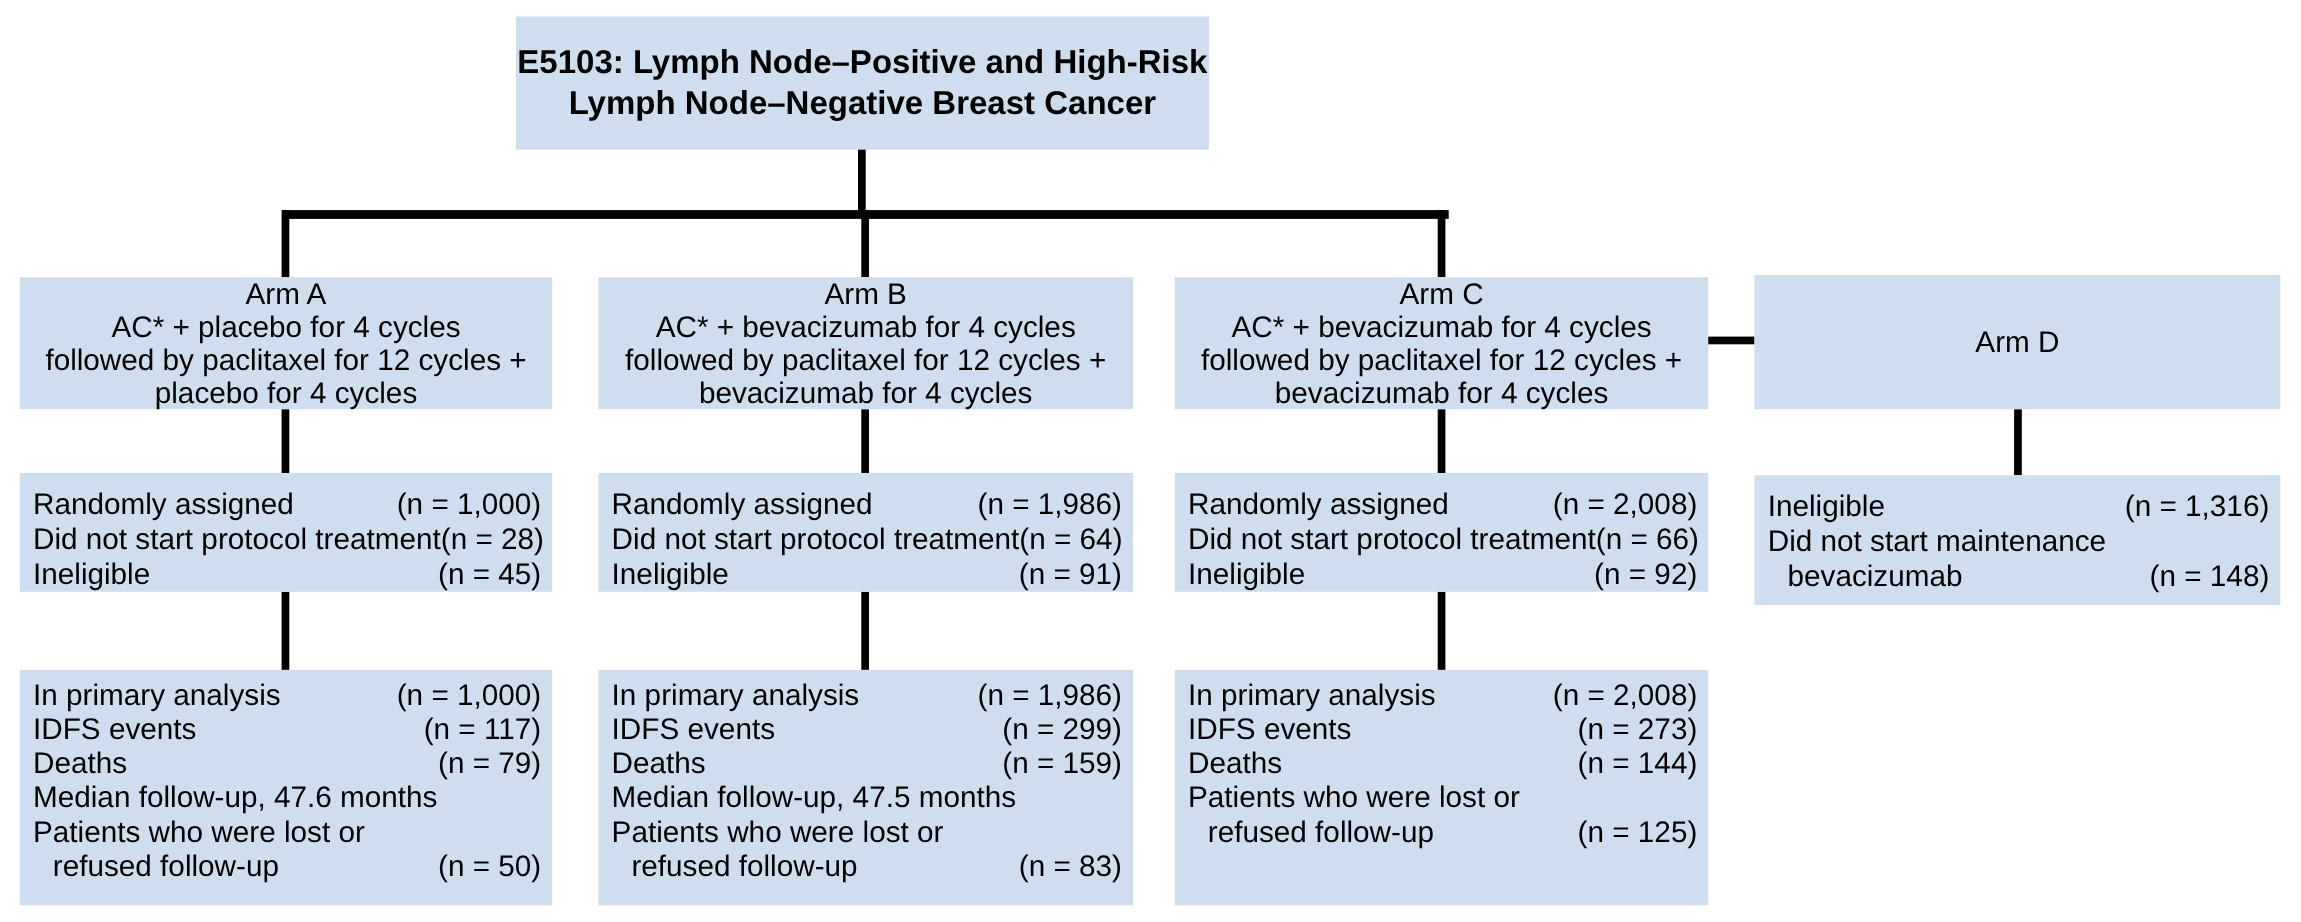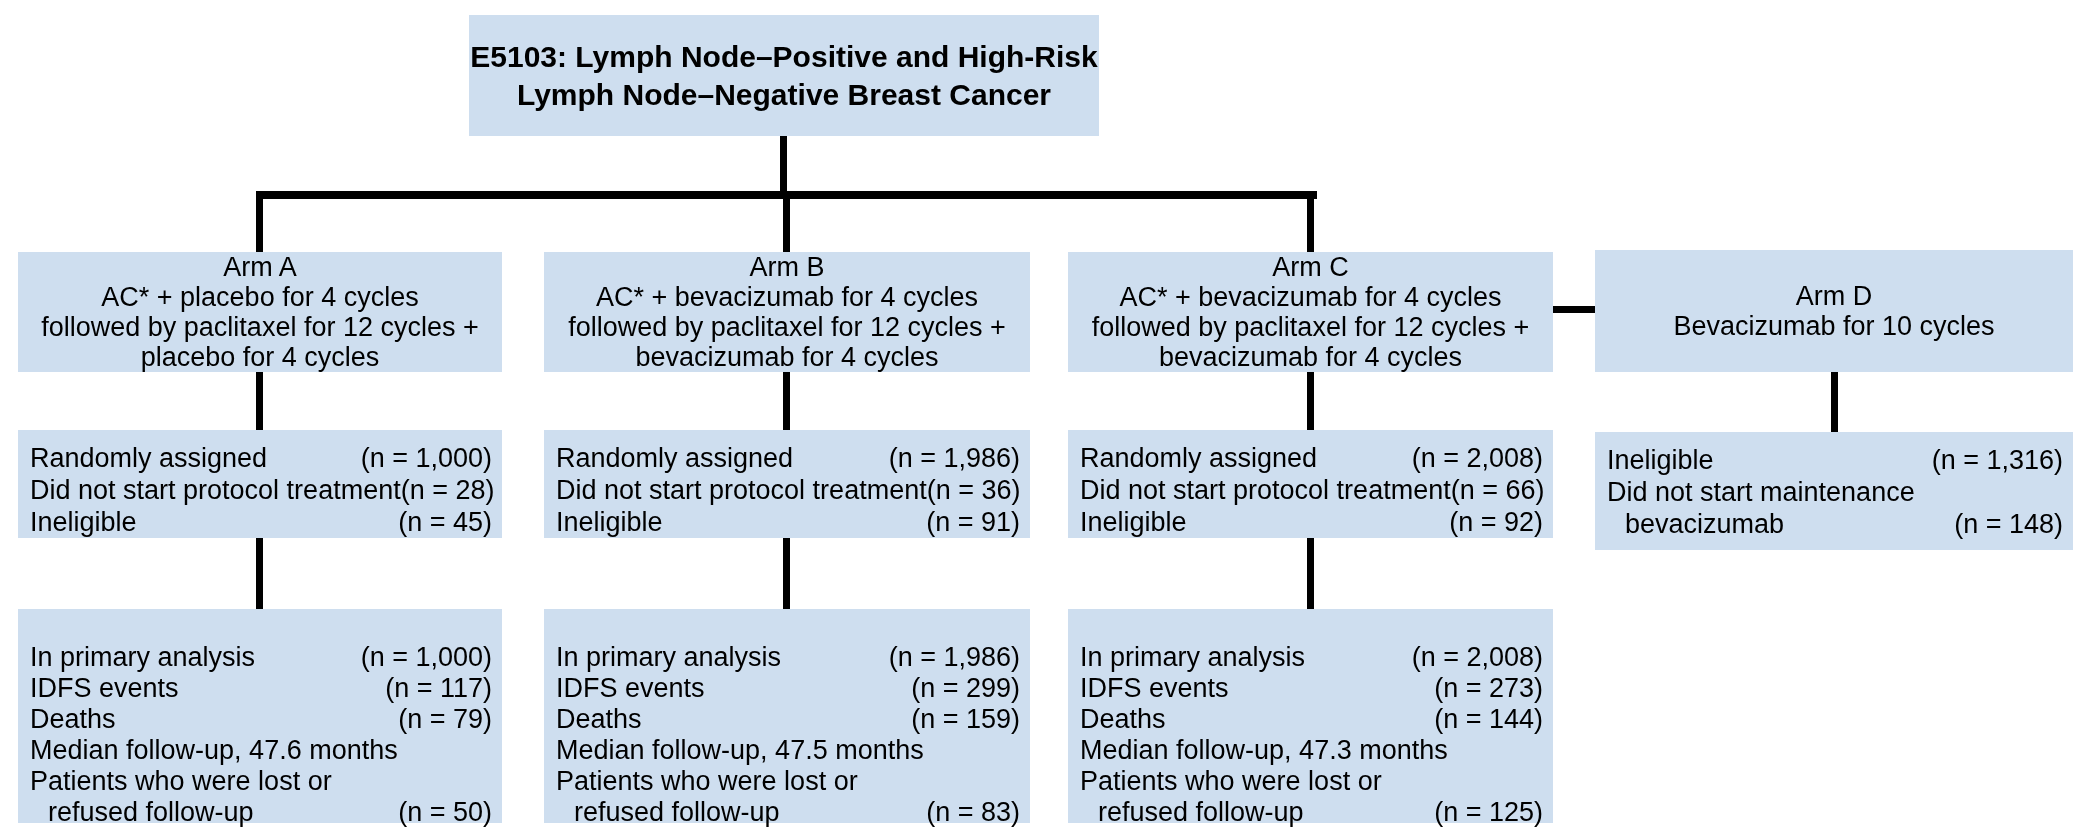--- a/index.html
+++ b/index.html
@@ -34,21 +34,21 @@
     line-height: 38px;
     font-weight: bold;
   }
   .arm-name { font-weight: normal; }
   .stats-box {
     font-size: 27px;
     line-height: 32px;
     padding: 12px 10px 0 12px;
   }
   .analysis-box {
-    padding-top: 33px;
+    padding-top: 8px;
     line-height: 31px;
   }
   .row { display: flex; justify-content: space-between; align-items: flex-start; }
   .row .lbl { white-space: nowrap; }
   .row .val { white-space: nowrap; }
   .row.indent .lbl { padding-left: 18px; }
   .line {
     position: absolute;
     background: #000000;
   }
@@ -133,21 +133,21 @@
     <div>bevacizumab for 4 cycles</div>
   </div>
 
   <div class="box stats-box" style="left:544px; top:430px; width:486px; height:108px;">
     <div class="row">
       <span class="lbl">Randomly assigned</span>
       <span class="val">(n = 1,986)</span>
     </div>
     <div class="row">
       <span class="lbl">Did not start protocol treatment</span>
-      <span class="val">(n = 36)</span>
+      <span class="val">(n = 64)</span>
     </div>
     <div class="row">
       <span class="lbl">Ineligible</span>
       <span class="val">(n = 91)</span>
     </div>
   </div>
 
   <div class="box stats-box analysis-box" style="left:544px; top:609px; width:486px; height:214px;">
     <div class="row">
       <span class="lbl">In primary analysis</span>
@@ -204,36 +204,31 @@
     </div>
     <div class="row">
       <span class="lbl">IDFS events</span>
       <span class="val">(n = 273)</span>
     </div>
     <div class="row">
       <span class="lbl">Deaths</span>
       <span class="val">(n = 144)</span>
     </div>
     <div class="row">
-      <span class="lbl">Median follow-up, 47.3 months</span>
-      <span class="val"></span>
-    </div>
-    <div class="row">
       <span class="lbl">Patients who were lost or</span>
       <span class="val"></span>
     </div>
     <div class="row indent">
       <span class="lbl">refused follow-up</span>
       <span class="val">(n = 125)</span>
     </div>
   </div>
 
   <div class="box hdr-box" style="left:1595px; top:250px; width:478px; height:122px;">
     <div class="arm-name">Arm D</div>
-    <div>Bevacizumab for 10 cycles</div>
   </div>
 
   <div class="box stats-box" style="left:1595px; top:432px; width:478px; height:118px;">
     <div class="row">
       <span class="lbl">Ineligible</span>
       <span class="val">(n = 1,316)</span>
     </div>
     <div class="row">
       <span class="lbl">Did not start maintenance</span>
       <span class="val"></span>

